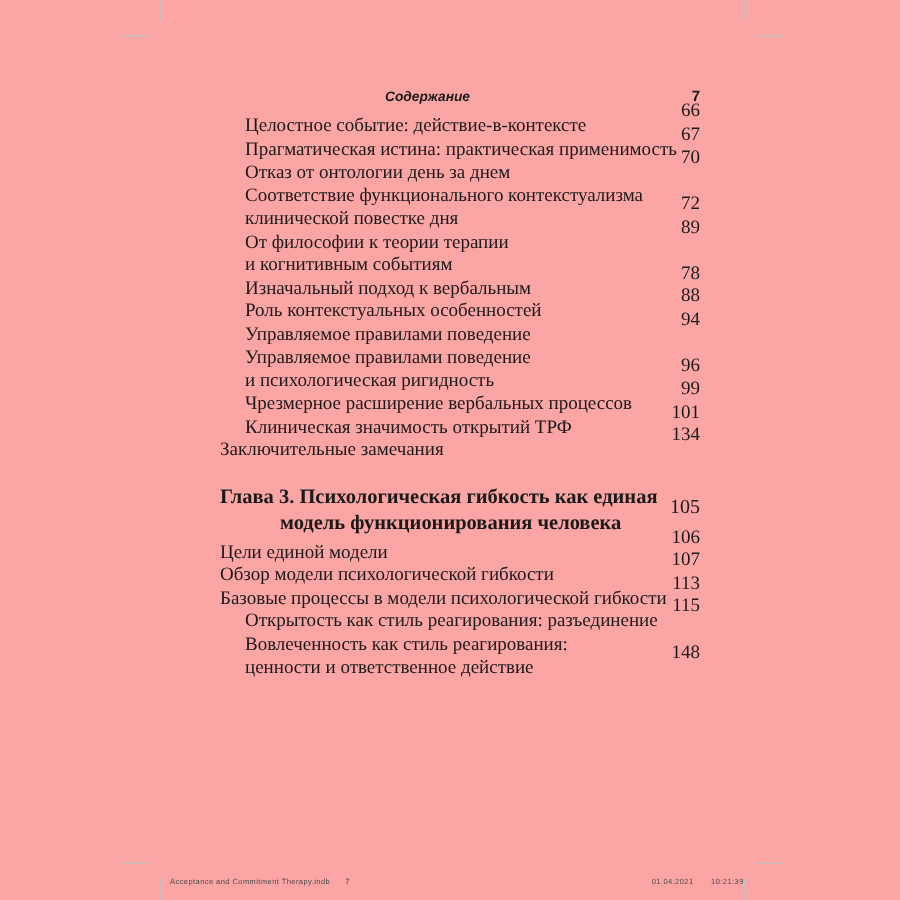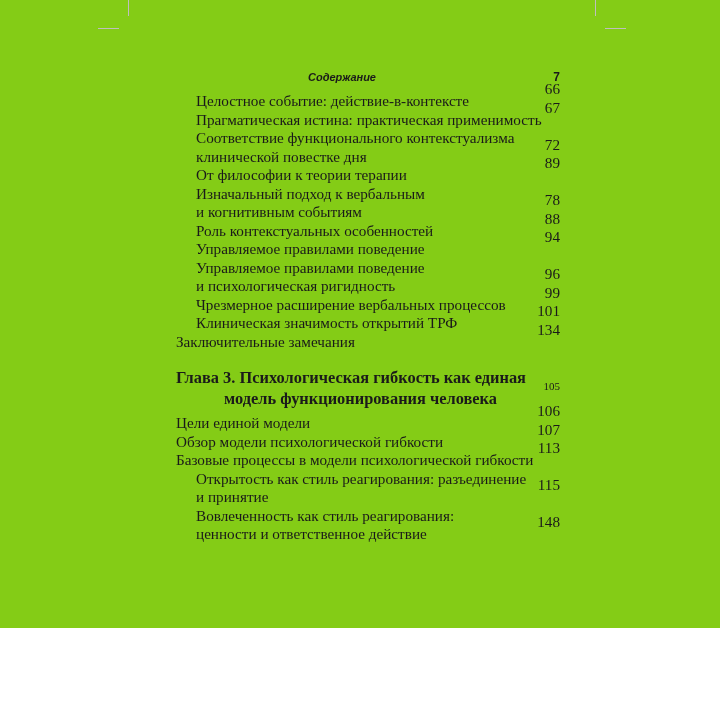--- a/index.html
+++ b/index.html
@@ -3,22 +3,22 @@
 <meta charset="utf-8">
 <style>
   html, body {
     margin: 0;
     padding: 0;
     background: #ffffff;
   }
   #page {
     position: relative;
     width: 720px;
-    height: 628px;
-    background: #84cc16;
+    height: 720px;
+    background: #fca5a5;
     overflow: hidden;
     font-family: "Liberation Serif", "DejaVu Serif", serif;
     color: #1a1a1a;
   }
 
   
   .crop {
     position: absolute;
     background: #bfbfbf;
   }
@@ -93,21 +93,21 @@
   
   .entry.chapter {
     font-weight: bold;
     font-size: 16.4px;
     line-height: 21px;
     margin-top: 16px;
     margin-bottom: 5px;
   }
   .entry.chapter .folio {
     font-weight: normal;
-    font-size: 11px;
+    font-size: 16px;
     line-height: 21px;
   }
   .entry.chapter .line.cont { margin-left: 48px; }
 
   
   .footer-rule {
     position: absolute;
     left: 128px;
     top: 703px;
     width: 1px;
@@ -157,35 +157,41 @@
         <span class="folio">66</span>
       </div>
       <div class="entry lvl-1">
         <span class="lines">
           <span class="line">Прагматическая истина: практическая применимость</span>
         </span>
         <span class="folio">67</span>
       </div>
       <div class="entry lvl-1">
         <span class="lines">
+          <span class="line">Отказ от онтологии день за днем</span>
+        </span>
+        <span class="folio">70</span>
+      </div>
+      <div class="entry lvl-1">
+        <span class="lines">
           <span class="line">Соответствие функционального контекстуализма</span>
           <span class="line cont">клинической повестке дня</span>
         </span>
         <span class="folio">72</span>
       </div>
       <div class="entry lvl-1">
         <span class="lines">
           <span class="line">От философии к теории терапии</span>
         </span>
         <span class="folio">89</span>
       </div>
       <div class="entry lvl-1">
         <span class="lines">
+          <span class="line cont">и когнитивным событиям</span>
           <span class="line">Изначальный подход к вербальным</span>
-          <span class="line cont">и когнитивным событиям</span>
         </span>
         <span class="folio">78</span>
       </div>
       <div class="entry lvl-1">
         <span class="lines">
           <span class="line">Роль контекстуальных особенностей</span>
         </span>
         <span class="folio">88</span>
       </div>
       <div class="entry lvl-1">
@@ -240,21 +246,20 @@
       </div>
       <div class="entry lvl-0">
         <span class="lines">
           <span class="line">Базовые процессы в модели психологической гибкости</span>
         </span>
         <span class="folio">113</span>
       </div>
       <div class="entry lvl-1">
         <span class="lines">
           <span class="line">Открытость как стиль реагирования: разъединение</span>
-          <span class="line cont">и принятие</span>
         </span>
         <span class="folio">115</span>
       </div>
       <div class="entry lvl-1">
         <span class="lines">
           <span class="line">Вовлеченность как стиль реагирования:</span>
           <span class="line cont">ценности и ответственное действие</span>
         </span>
         <span class="folio">148</span>
       </div>

